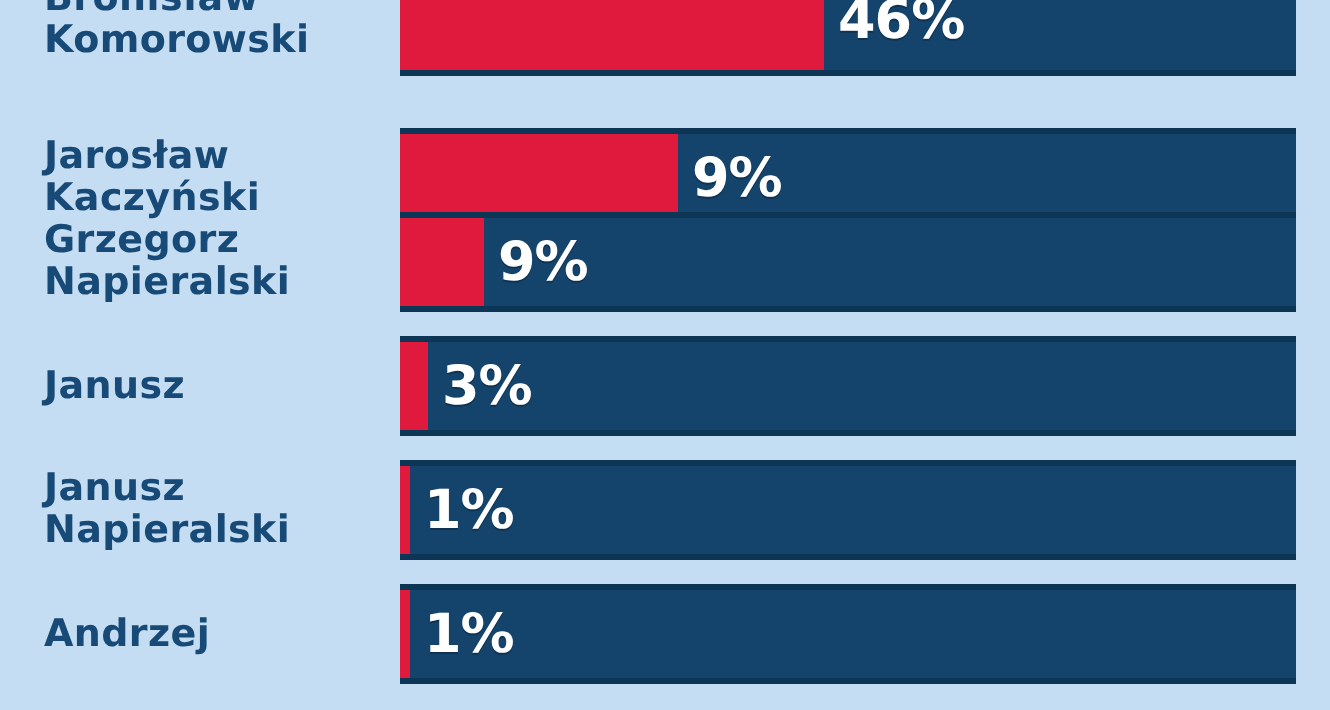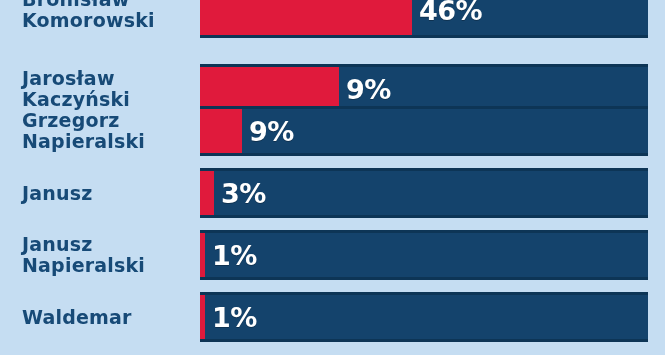--- a/index.html
+++ b/index.html
@@ -126,21 +126,21 @@
       <span class="ln">Napieralski</span>
     </div>
     <div class="track">
       <div class="fill" style="width: 5px;"></div>
       <div class="pct" style="left: 12px;">1%</div>
     </div>
   </div>
 
   <div class="row" style="top: 292px; height: 50px;">
     <div class="name">
-      <span class="ln">Waldemar</span>
+      <span class="ln">Andrzej</span>
     </div>
     <div class="track">
       <div class="fill" style="width: 5px;"></div>
       <div class="pct" style="left: 12px;">1%</div>
     </div>
   </div>
 
 </div>
 
 </body></html>

